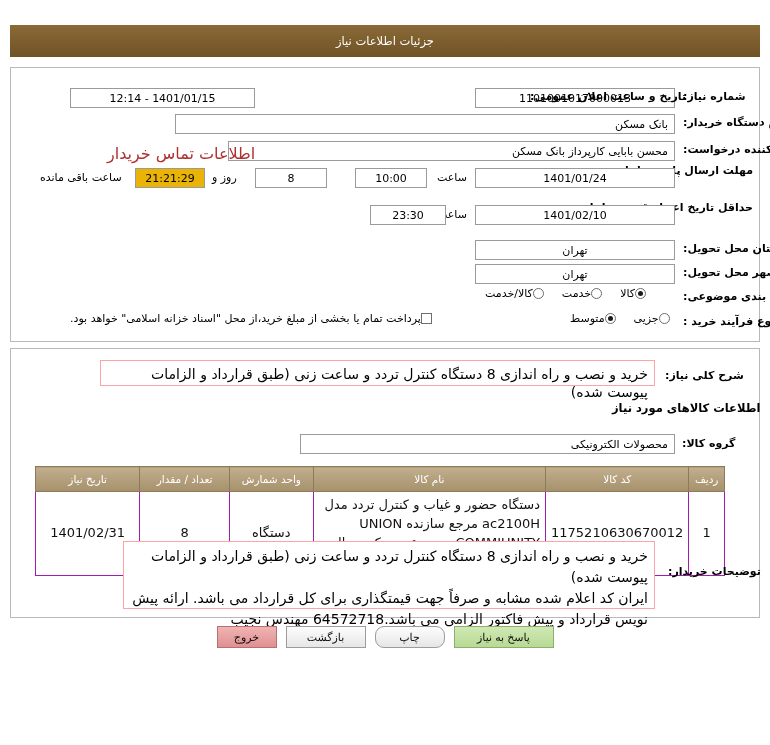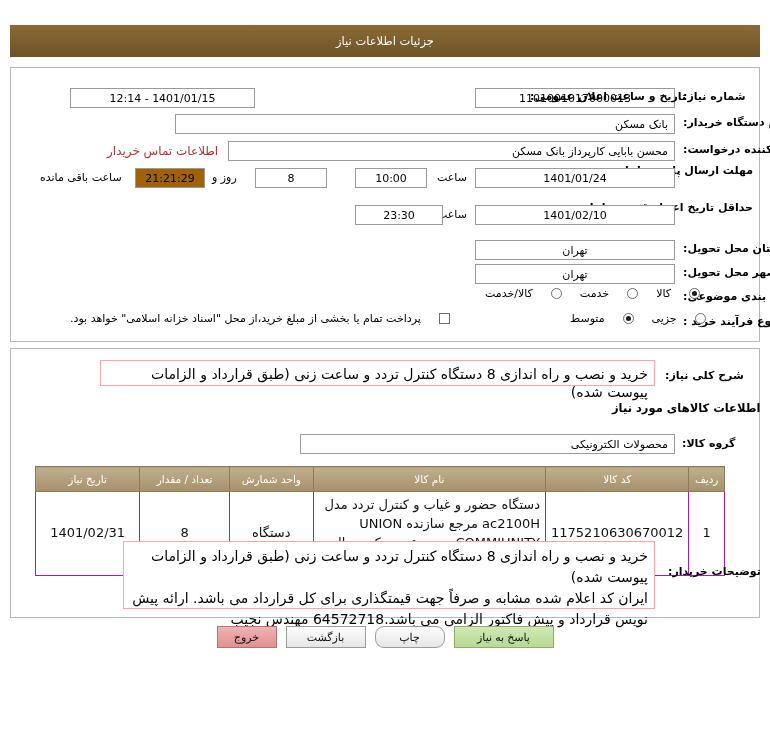--- a/index.html
+++ b/index.html
@@ -64,25 +64,25 @@
     font-size: 11px;
     color: #000;
     padding: 0 6px;
     box-sizing: border-box;
     text-align: center;
     overflow: hidden;
   }
   .box.rt { text-align: right; }
   .link {
     color: #b03030;
-    font-size: 12px;
+    font-size: 16px;
     text-decoration: none;
   }
   .hl {
-    background: #a16207;
+    background: #eab308;
     border: 1px solid #9a9a9a;
     height: 20px;
     line-height: 20px;
     font-size: 11px;
     padding: 0 6px;
     box-sizing: border-box;
     text-align: center;
   }
 
   
@@ -103,21 +103,21 @@
     border-radius: 50%;
     background: #1a1a1a;
   }
   .cbx {
     width: 11px; height: 11px;
     border: 1px solid #6d6d6d;
     background: #fff;
     display: inline-block;
     box-sizing: border-box;
   }
-  .opt { display: flex; align-items: center; gap: 18px; font-size: 11px; justify-content: space-between; }
+  .opt { display: flex; align-items: center; gap: 0; font-size: 11px; justify-content: space-between; }
 
   
   .wm {
     position: absolute;
     pointer-events: none;
     user-select: none;
     color: #cdbfae;
     opacity: .55;
     font-weight: bold;
   }
@@ -287,21 +287,21 @@
   <div class="box" style="position:absolute; left:255px; top:168px; width:72px;">8</div>
   <div class="lbl" style="position:absolute; left:212px; top:171px;">روز و</div>
   <div class="hl" style="position:absolute; left:135px; top:168px; width:70px;">21:21:29</div>
   <div class="lbl" style="position:absolute; left:40px; top:171px;">ساعت باقی مانده</div>
 
   <div class="row" style="left:683px; top:200px; width:70px; display:block;">
     <span class="lbl lbl-b" style="display:block; line-height:1.5;">حداقل تاریخ اعتبار قیمت: تا تاریخ:</span>
   </div>
   <div class="box" style="position:absolute; left:475px; top:205px; width:200px;">1401/02/10</div>
   <div class="lbl" style="position:absolute; left:437px; top:208px;">ساعت</div>
-  <div class="box" style="position:absolute; left:355px; top:205px; width:88px;">23:30</div>
+  <div class="box" style="position:absolute; left:370px; top:205px; width:76px;">23:30</div>
 
   <div class="row" style="left:683px; top:242px;">
     <span class="lbl lbl-b">استان محل تحویل:</span>
   </div>
   <div class="box" style="position:absolute; left:475px; top:240px; width:200px;">تهران</div>
 
   <div class="row" style="left:683px; top:266px;">
     <span class="lbl lbl-b">شهر محل تحویل:</span>
   </div>
   <div class="box" style="position:absolute; left:475px; top:264px; width:200px;">تهران</div>

